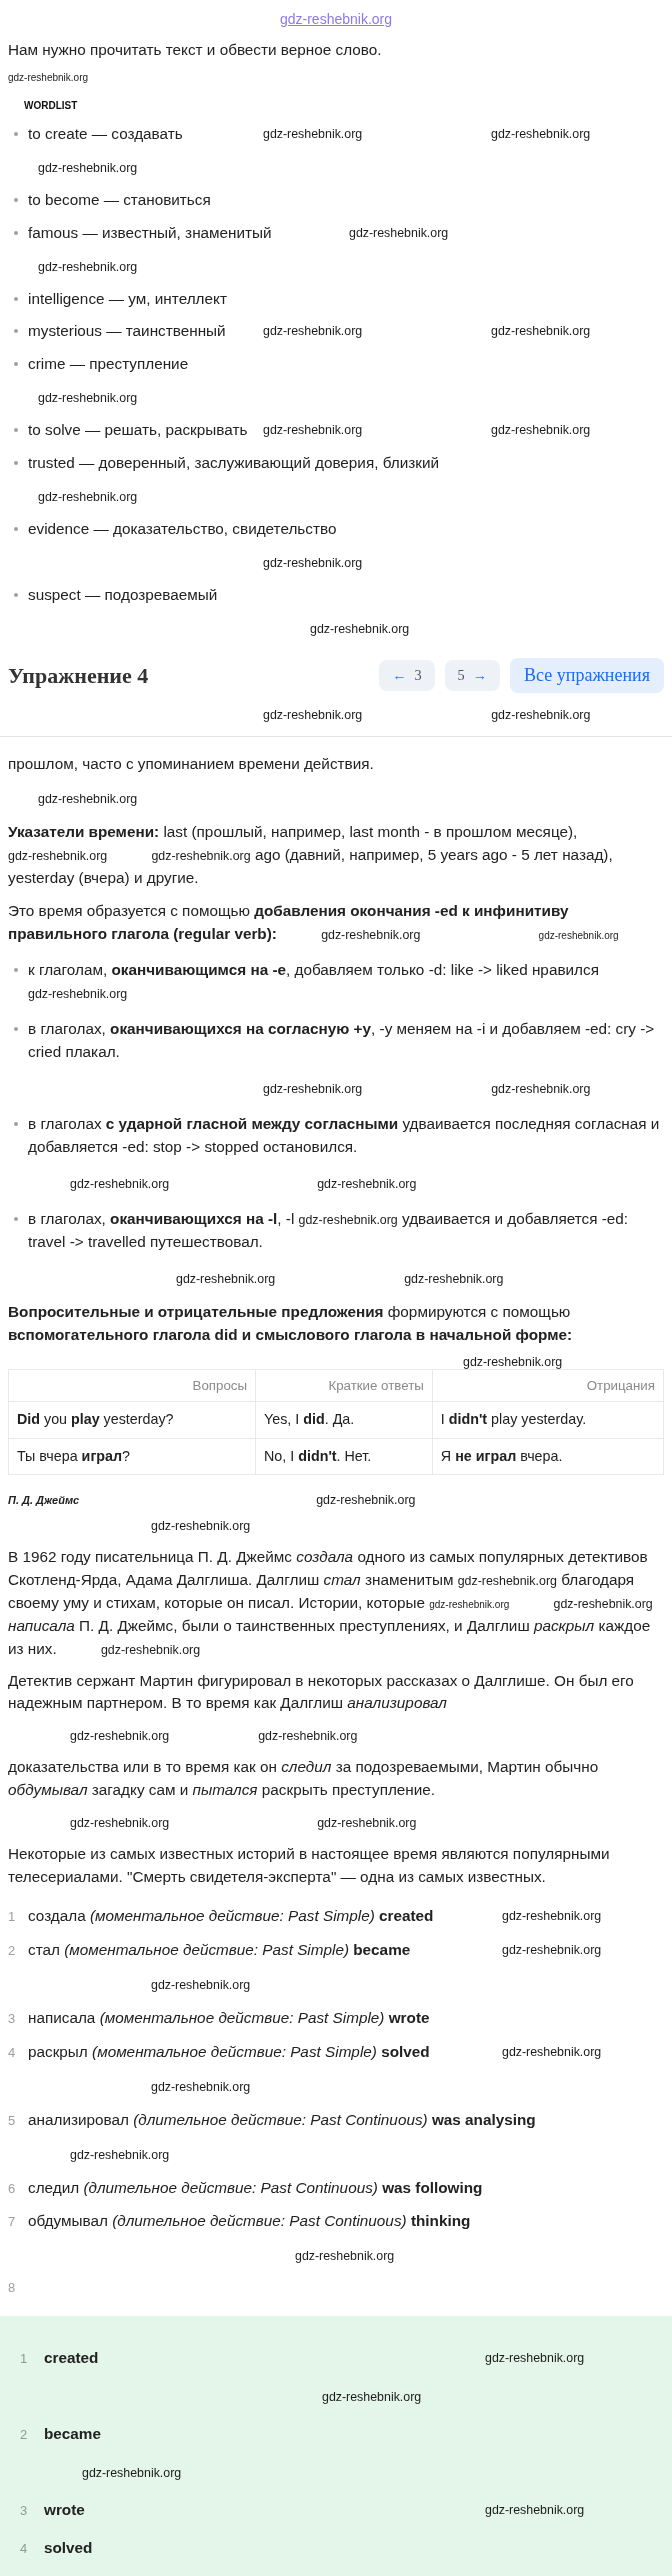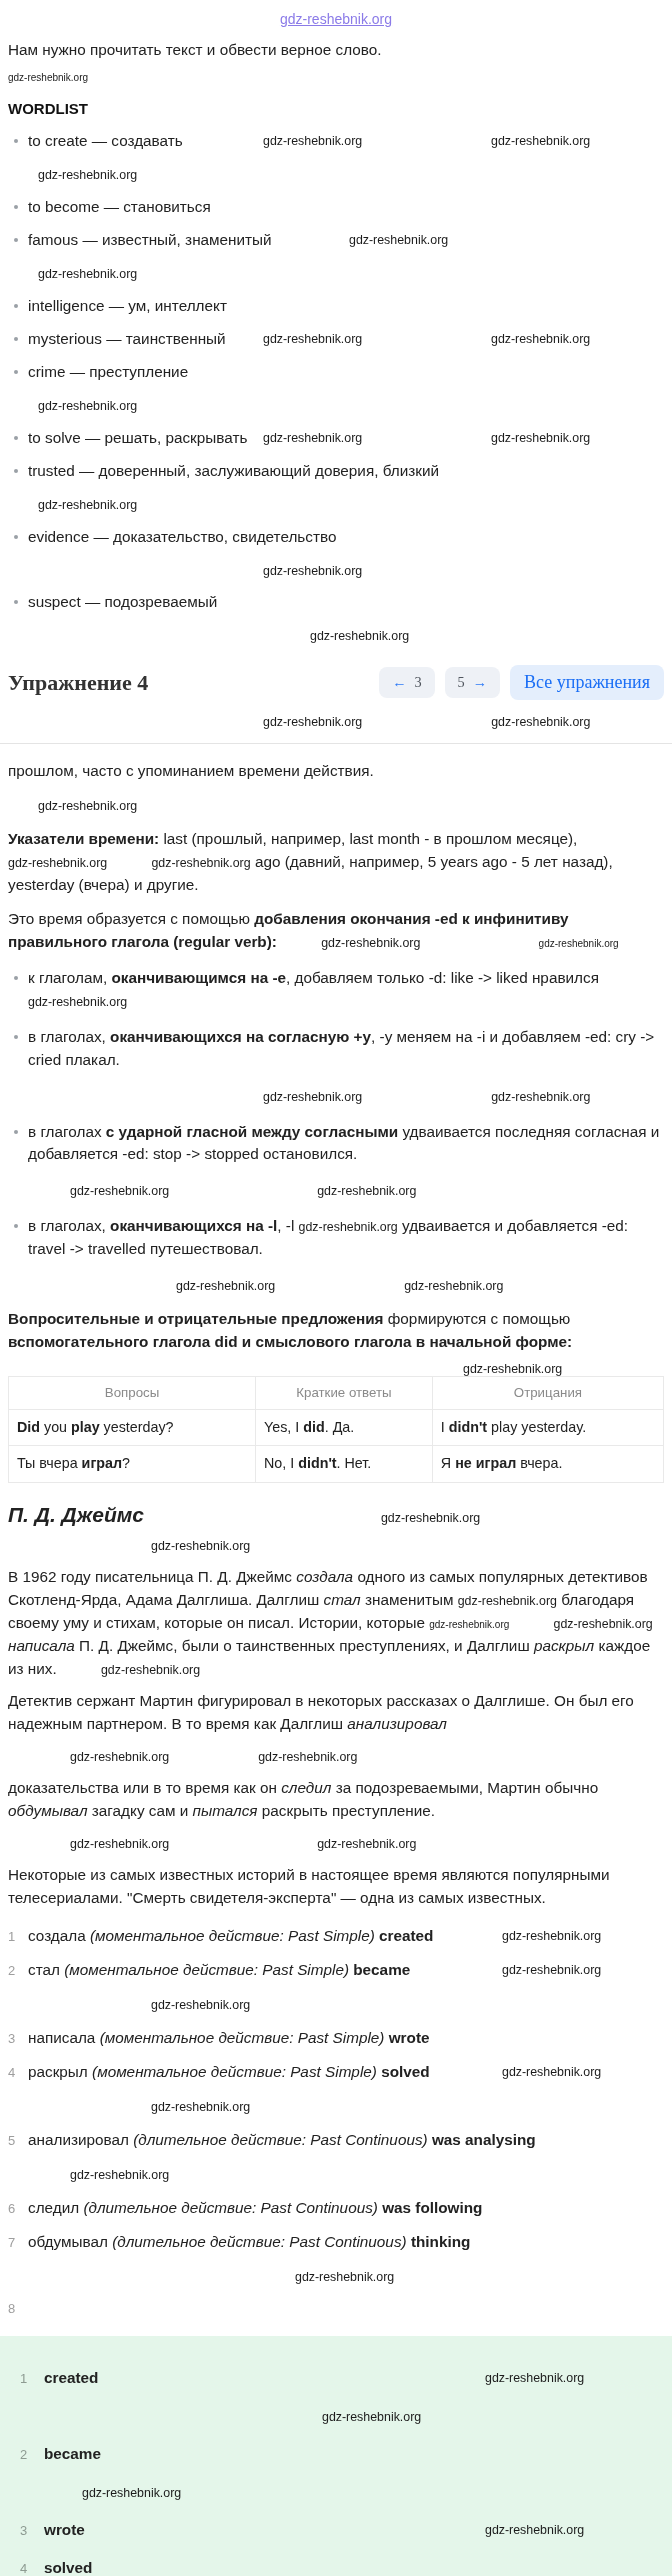--- a/index.html
+++ b/index.html
@@ -10,21 +10,21 @@
   .top-link{color:#8b7be8;font-size:14px;text-decoration:underline;cursor:pointer;}
   .intro{margin:0 0 2px;}
   .wm{font-size:12.4px;color:#1c1c1c;white-space:nowrap;display:inline-block;}
   .wm-xs{font-size:10px;}
   .wm-line{margin:3px 0;}
   .i30{margin-left:30px}.i63{margin-left:62px}.i145{margin-left:143px}
   .i170{margin-left:168px}.i258{margin-left:255px}.i290{margin-left:287px}
   .i305{margin-left:302px}
   .g40{margin-left:40px}.g90{margin-left:89px}.g115{margin-left:114px}
   .g130{margin-left:129px}.g150{margin-left:148px}
-  .wordlist-title{font-size:15px;font-weight:bold;margin:10px 0 8px;color:#111;}
+  .wordlist-title{font-size:10px;font-weight:bold;margin:10px 16px 8px;color:#111;}
   .wl-item{position:relative;padding-left:20px;margin:10px 0;}
   .bullet{position:absolute;left:6px;top:9px;width:4px;height:4px;background:#9aa0a6;border-radius:50%;}
   .posA{position:absolute;left:255px;top:2px;}
   .posB{position:absolute;left:483px;top:2px;}
   .posM{position:absolute;left:341px;top:2px;}
   .posB2{position:absolute;left:494px;top:2px;}
   .ex-row{display:flex;align-items:center;justify-content:space-between;margin:18px 0 10px;font-family:Liberation Serif, serif;}
   .ex-title{font-size:22px;font-weight:bold;color:#333;margin:0;}
   .ex-nav{display:flex;align-items:center;gap:10px;}
   .nav-btn{display:flex;align-items:center;gap:8px;background:#eef1f6;border:none;border-radius:8px;
@@ -33,24 +33,24 @@
   .all-btn{background:#e4eefc;border:none;border-radius:8px;padding:7px 14px;font-size:18px;
            color:#1a6ef5;cursor:pointer;font-family:inherit;}
   .divider{border:none;border-top:1px solid #e4e4e4;margin:10px -8px 16px;}
   .gp{margin:11px 0;}
   .seg-b{font-weight:bold;}
   .seg-i{font-style:italic;}
   .gb-item{position:relative;padding-left:20px;margin:13px 0;}
   .table-wrap{position:relative;margin:22px 0 16px;}
   .tbl-wm{position:absolute;top:-16px;left:455px;}
   table{border-collapse:collapse;width:100%;}
-  th{font-weight:normal;color:#8a8a8a;font-size:13.3px;text-align:center;padding:6px 8px;border:1px solid #e9e9e9;}
+  th{font-weight:normal;color:#8a8a8a;font-size:13.3px;text-align:right;padding:6px 8px;border:1px solid #e9e9e9;}
   td{font-size:14.3px;padding:7px 8px;border:1px solid #e9e9e9;vertical-align:top;}
   .story-title-row{display:flex;gap:237px;align-items:baseline;margin:16px 0 4px;}
-  .story-title{font-size:21px;font-weight:bold;font-style:italic;margin:0;}
+  .story-title{font-size:11px;font-weight:bold;font-style:italic;margin:0;}
   .sp{margin:9px 0;}
   .ans-list{margin:16px 0 12px;}
   .ans-item{position:relative;display:flex;gap:10px;margin:11px 0;align-items:baseline;}
   .ans-num{color:#9e9e9e;font-size:13px;min-width:10px;}
   .ans-note{font-style:italic;}
   .ans-verb{font-weight:bold;}
   .answers-block{background:#e4f6ea;margin:18px -8px 0;padding:16px 20px 69px;min-height:415px;}
   .ab-row{position:relative;display:flex;gap:14px;align-items:baseline;margin:15px 0;}
   .ab-num{color:#8d9b92;font-size:13px;min-width:10px;}
   .ab-text{font-weight:bold;color:#222;}

